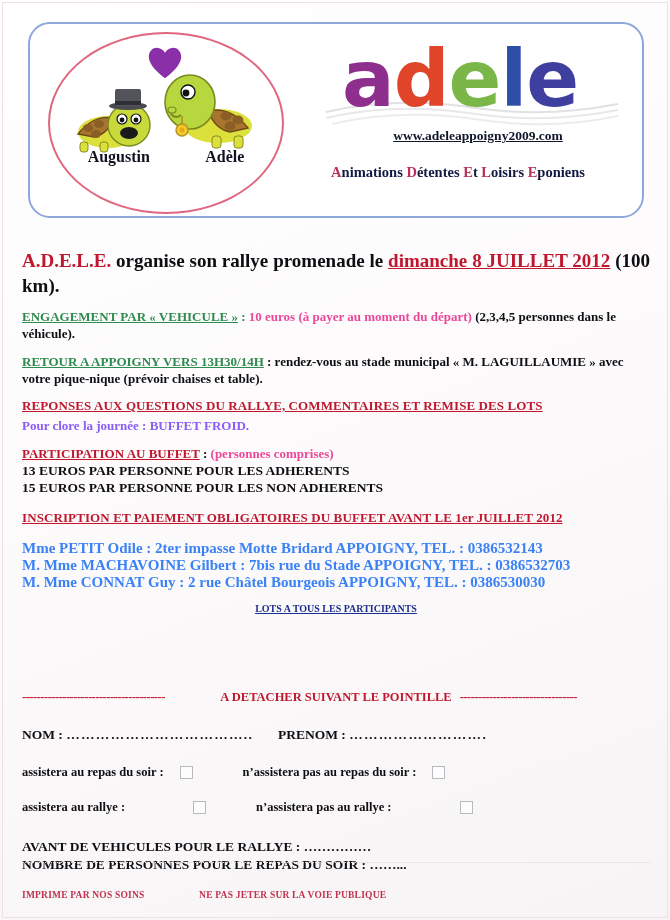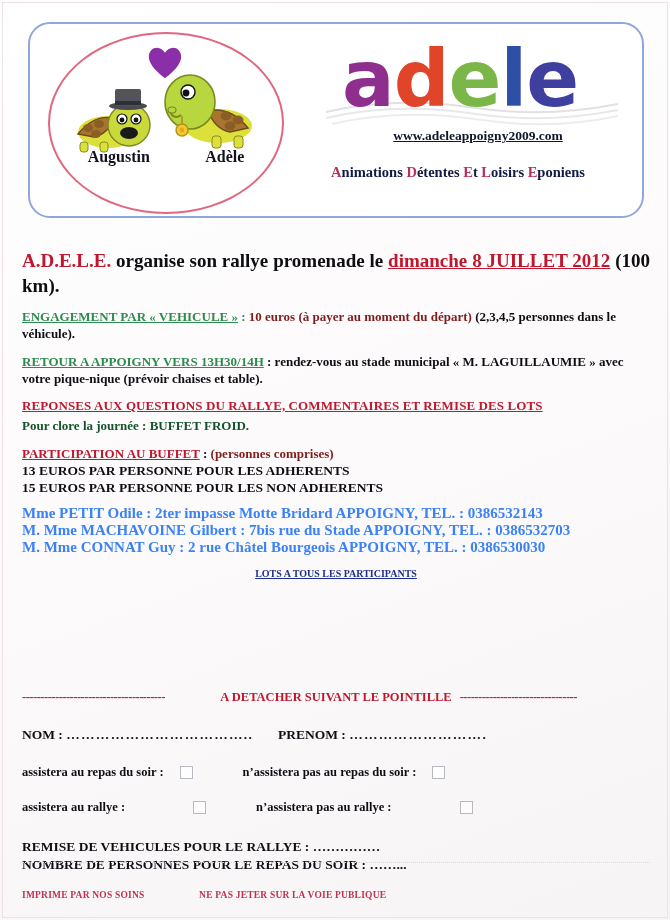--- a/index.html
+++ b/index.html
@@ -150,34 +150,34 @@
     color: #0d0d12;
   }
   .title-line .red { color: #c0172e; }
   .title-line .red-u { color: #c0172e; text-decoration: underline; }
 
   .blk { margin-bottom: 11px; line-height: 17px; font-weight: bold; }
   .blk.tight { margin-bottom: 9px; }
 
   .grn-u { color: #2e8b4f; text-decoration: underline; font-weight: bold; }
   .grn   { color: #2e8b4f; font-weight: bold; }
-  .red   { color: #7f1d1d; font-weight: bold; text-align: right; }
+  .red   { color: #ec4899; font-weight: bold; text-align: right; }
   .red-u { color: #c0172e; text-decoration: underline; font-weight: bold; }
   .blue-u{ color: #1c2f8c; text-decoration: underline; font-weight: bold; }
   .blk-t { color: #0e0e14; font-weight: bold; }
 
   .heading-red-u {
     color: #c0172e;
     text-decoration: underline;
     font-weight: bold;
     font-size: 13px;
     margin-bottom: 4px;
     letter-spacing: .1px;
   }
-  .plain-bold { font-weight: bold; color: #14532d; margin-bottom: 11px; font-size: 13px; }
+  .plain-bold { font-weight: bold; color: #8b5cf6; margin-bottom: 11px; font-size: 13px; }
 
   .price-lines { font-weight: bold; font-size: 13.5px; line-height: 17px; color: #0e0e14; }
 
   .contacts { font-weight: bold; font-size: 15px; line-height: 17px; color: #3b82f6; margin-bottom: 12px; }
 
   
   .detach {
     position: absolute;
     left: 22px;
     top: 690px;
@@ -343,20 +343,21 @@
   <div class="plain-bold">Pour clore la journée : BUFFET FROID.</div>
 
   <div class="blk tight">
     <span class="red-u">PARTICIPATION AU BUFFET</span><span class="blk-t"> : </span><span class="red">(personnes comprises)</span>
     <div class="price-lines">
       <div>13 EUROS PAR PERSONNE POUR LES ADHERENTS</div>
       <div>15 EUROS PAR PERSONNE POUR LES NON ADHERENTS</div>
     </div>
   </div>
 
+  <div class="heading-red-u" style="margin-top:14px;margin-bottom:14px;">INSCRIPTION ET PAIEMENT OBLIGATOIRES DU BUFFET AVANT LE 1er JUILLET 2012</div>
 
   <div class="contacts">
     <div>Mme PETIT Odile : 2ter impasse Motte Bridard APPOIGNY, TEL. : 0386532143</div>
     <div>M. Mme MACHAVOINE Gilbert : 7bis rue du Stade APPOIGNY, TEL. : 0386532703</div>
     <div>M. Mme CONNAT Guy : 2 rue Châtel Bourgeois APPOIGNY, TEL. : 0386530030</div>
   </div>
 
   <div class="blue-u" style="font-size:10px;text-align:center;">LOTS A TOUS LES PARTICIPANTS</div>
 </div>
 
@@ -389,21 +390,21 @@
     <span class="sp-a"></span>
     <span class="cb"></span>
     <span class="sp-b"></span>
     <span>n’assistera pas au rallye :</span>
     <span class="sp-a"></span>
     <span class="cb"></span>
   </div>
 </div>
 
 <div class="counts">
-  <div>REMISE DE VEHICULES POUR LE RALLYE : ……………</div>
+  <div>AVANT DE VEHICULES POUR LE RALLYE : ……………</div>
   <div>NOMBRE DE PERSONNES POUR LE REPAS DU SOIR : ……...</div>
 </div>
 
 <div class="foot-dots"></div>
 
 <div class="footer">
   <span>IMPRIME PAR NOS SOINS</span>
   <span class="f2">NE PAS JETER SUR LA VOIE PUBLIQUE</span>
 </div>
 

